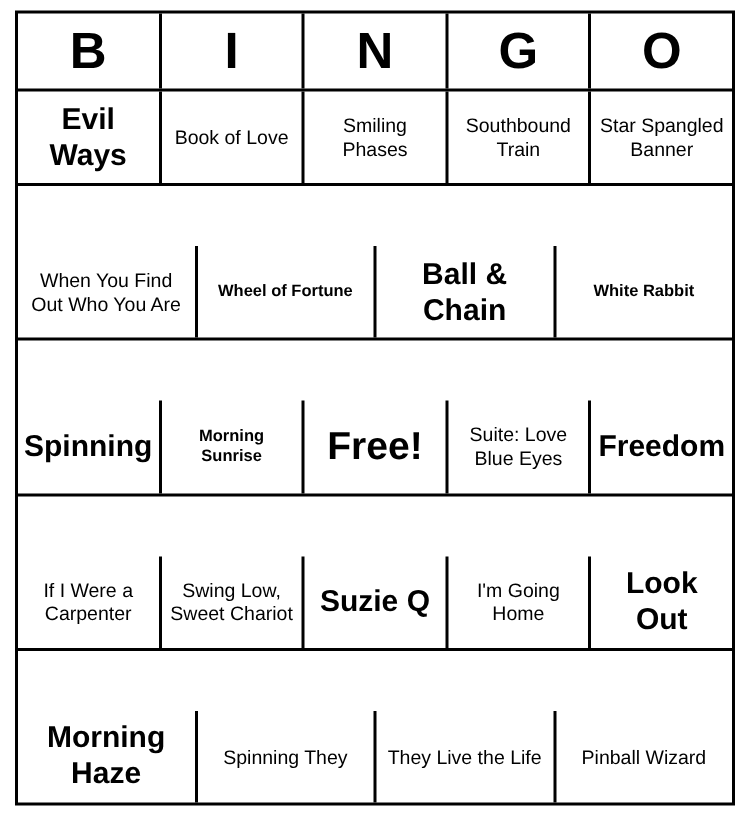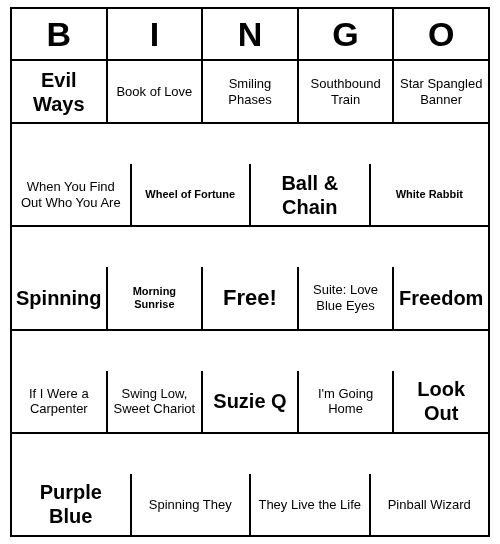--- a/index.html
+++ b/index.html
@@ -73,21 +73,21 @@
       font-size: 13px;
       line-height: 1.2;
       border-right: 2px solid #000;
     }
 
     .bingo-cell:last-child {
       border-right: none;
     }
 
     .bingo-cell.free {
-      font-size: 22px;
+      font-size: 26px;
       font-weight: bold;
     }
 
     .bingo-cell.large-text {
       font-size: 20px;
       font-weight: bold;
     }
 
     .bingo-cell.medium-large {
       font-size: 11px;
@@ -127,19 +127,19 @@
         <div class="bingo-cell large-text">Freedom</div>
       </div>
       <div class="bingo-row">
         <div class="bingo-cell">If I Were a Carpenter</div>
         <div class="bingo-cell">Swing Low, Sweet Chariot</div>
         <div class="bingo-cell large-text">Suzie Q</div>
         <div class="bingo-cell">I'm Going Home</div>
         <div class="bingo-cell large-text">Look Out</div>
       </div>
       <div class="bingo-row">
-        <div class="bingo-cell large-text">Purple Blue</div>
+        <div class="bingo-cell large-text">Morning Haze</div>
         <div class="bingo-cell">Spinning They</div>
         <div class="bingo-cell">They Live the Life</div>
         <div class="bingo-cell">Pinball Wizard</div>
       </div>
     </div>
 </div>
 
 </body></html>

